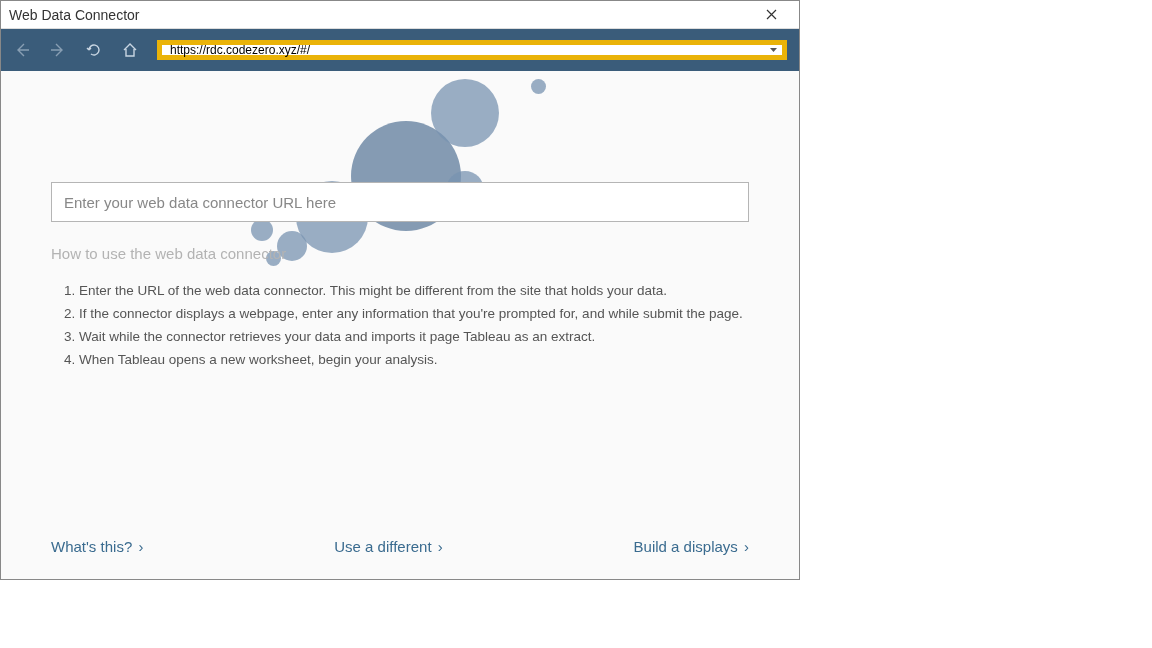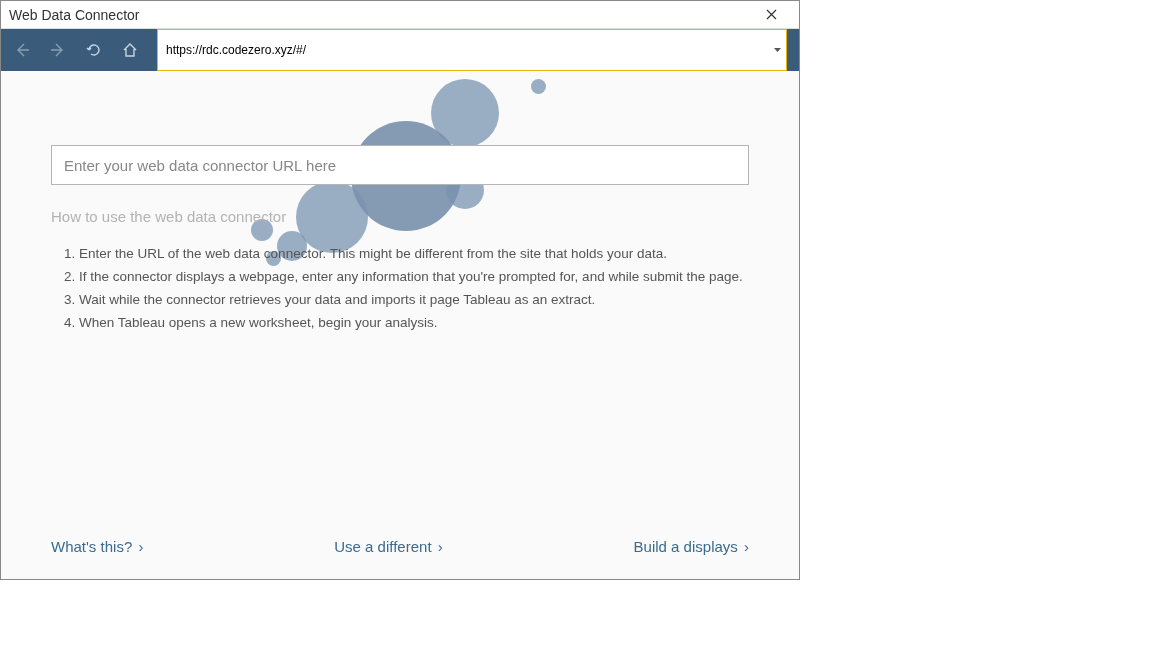--- a/index.html
+++ b/index.html
@@ -52,25 +52,25 @@
       cursor: pointer;
       display: flex;
       align-items: center;
       justify-content: center;
       width: 18px;
       height: 18px;
     }
     .nav-icon.disabled { opacity: 0.55; }
     .address-combo {
       flex: 1;
-      height: 42px;
-      background: #fff;
-      display: flex;
-      align-items: center;
-      border: 1px solid #eab308;
+      height: 20px;
+      background: #fff;
+      display: flex;
+      align-items: center;
+      border: 5px solid #eab308;
     }
     .address-input {
       flex: 1;
       border: none;
       outline: none;
       padding: 0 8px;
       font-size: 12px;
       background: transparent;
     }
     .dropdown-icon {
@@ -102,21 +102,21 @@
       background: #7893b0;
       opacity: 0.75;
     }
     .content-inner {
       position: relative;
       padding: 0 50px;
       height: 100%;
     }
     .wdc-url-input {
       position: relative;
-      margin-top: 74px;
+      margin-top: 111px;
       width: 100%;
       height: 40px;
       border: 1px solid #b5b5b5;
       background: #fff;
       padding: 0 12px;
       font-size: 15px;
       color: #555;
       outline: none;
     }
     .wdc-url-input::placeholder { color: #888; }

